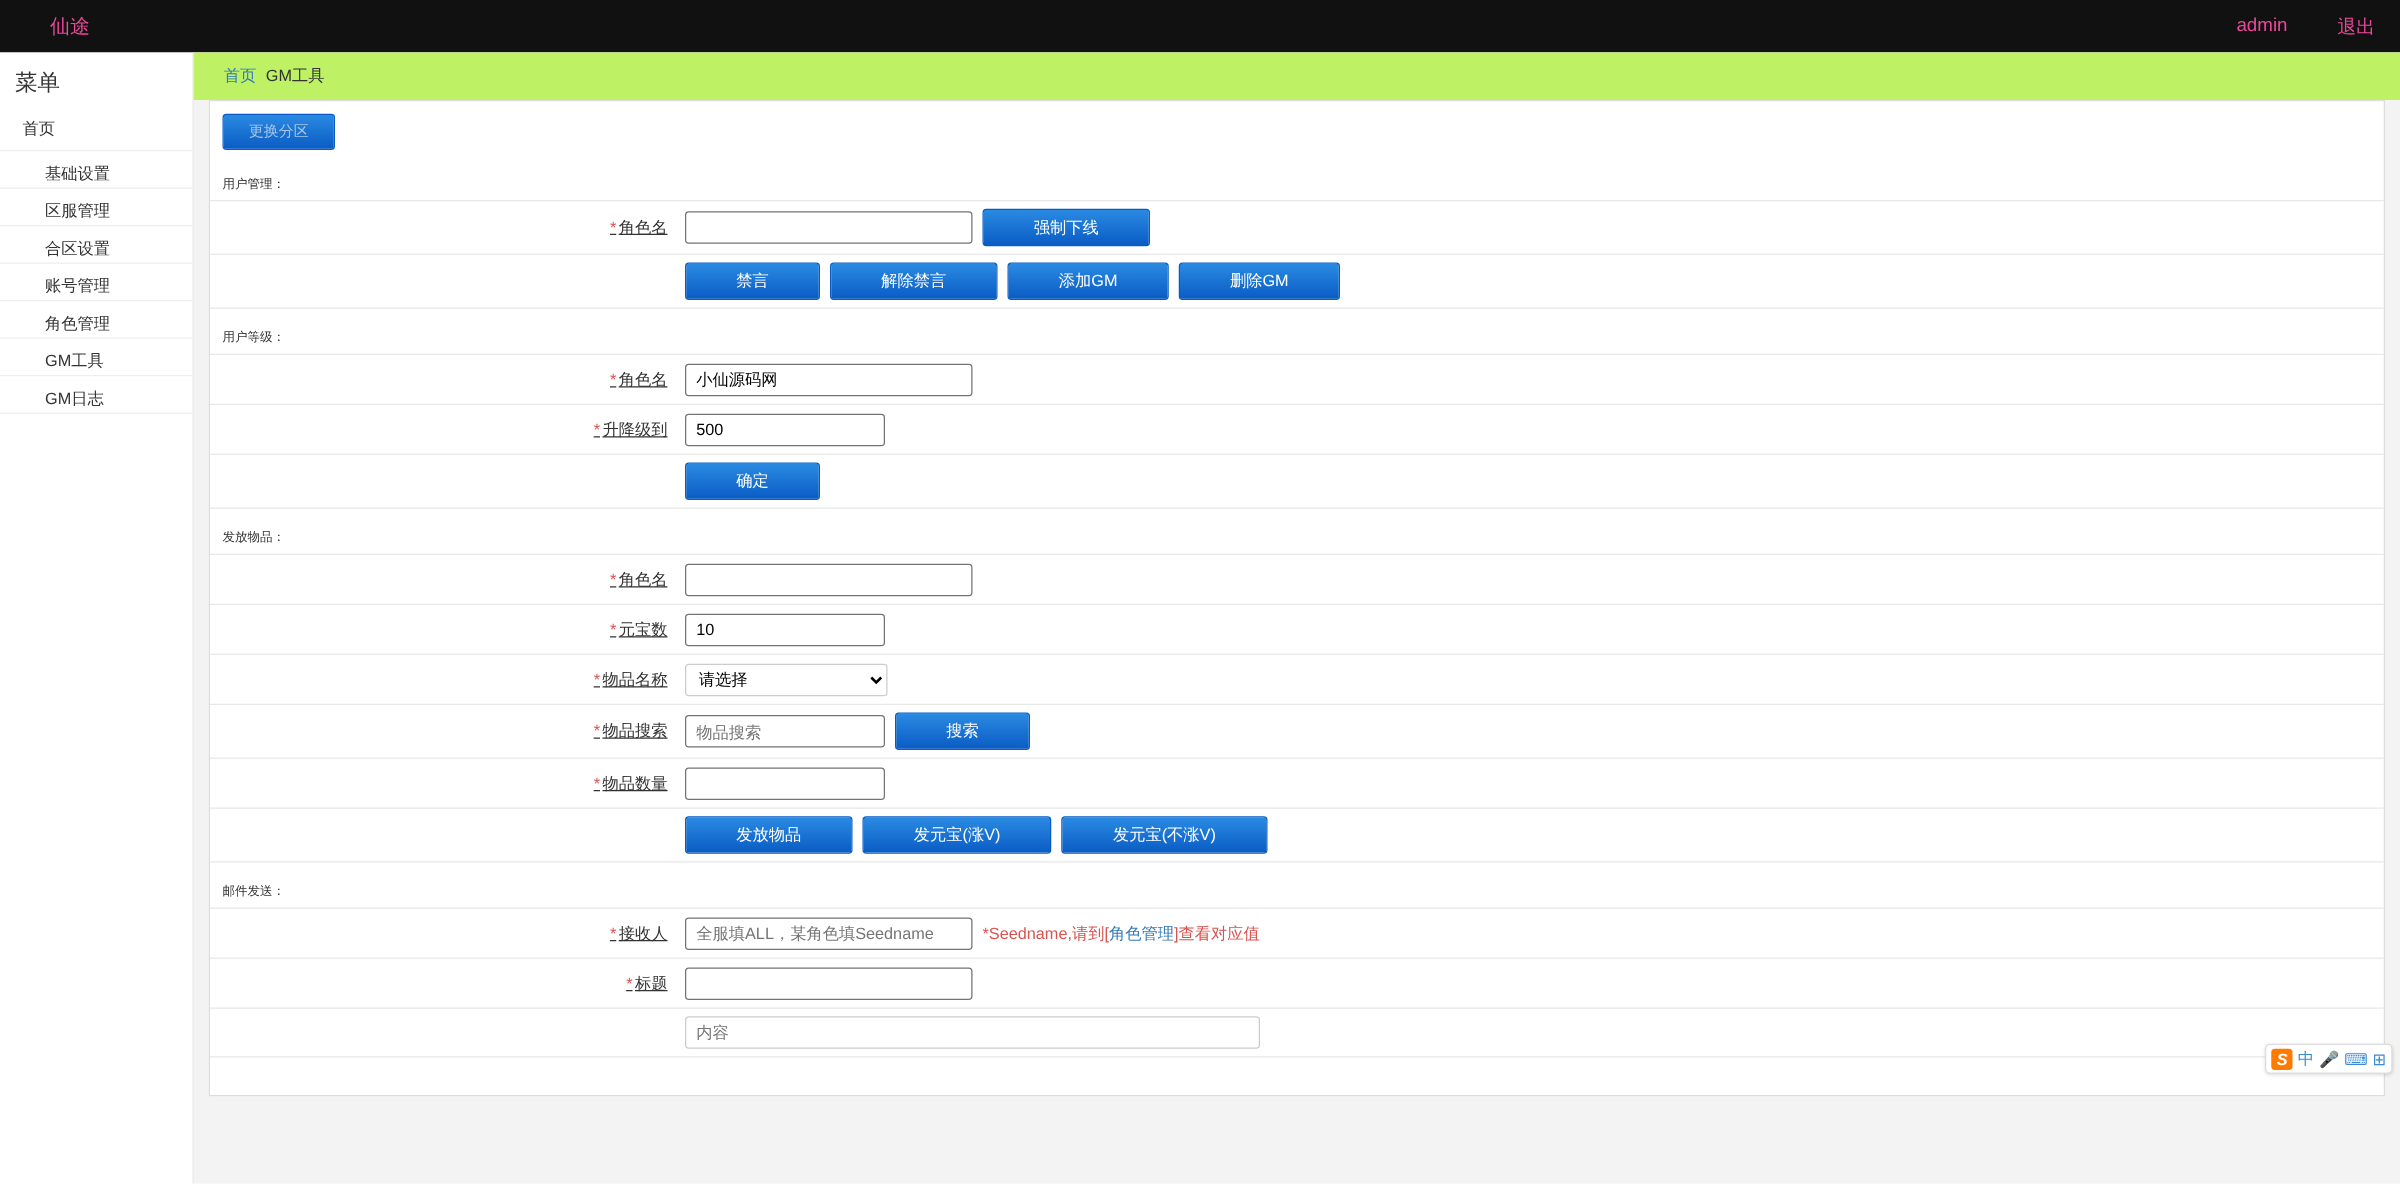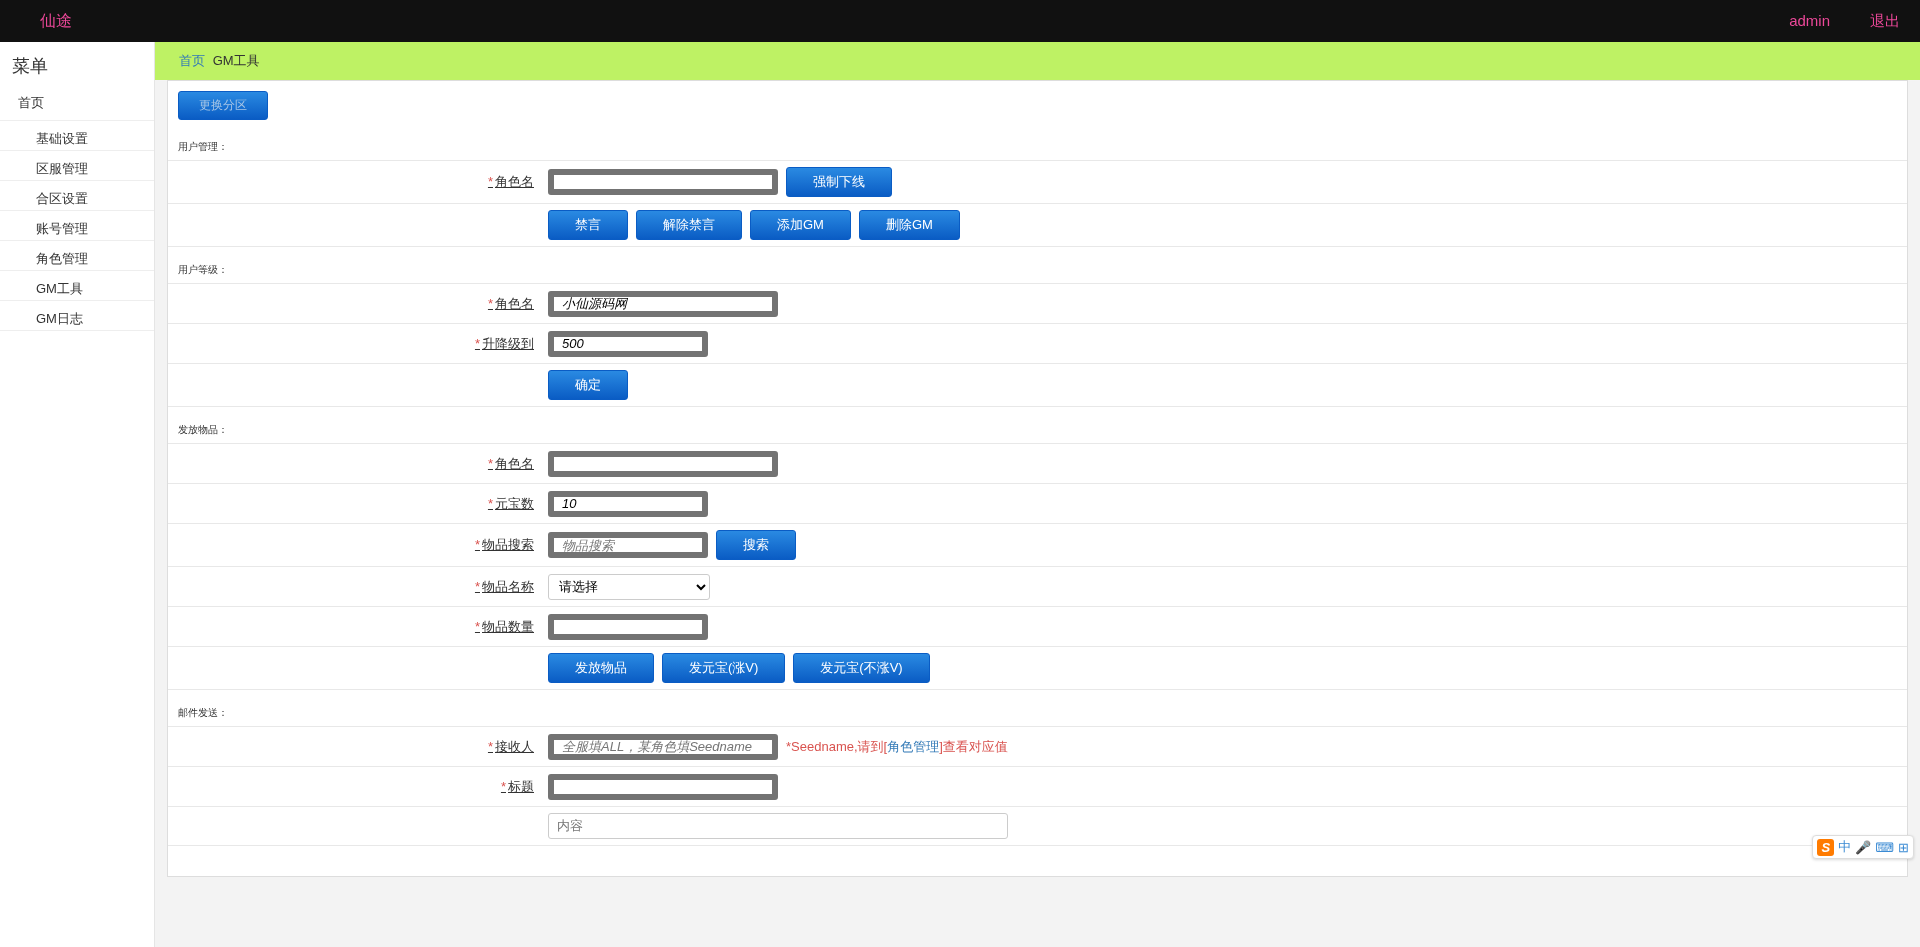--- a/index.html
+++ b/index.html
@@ -30,26 +30,26 @@
 
 .section { margin-bottom: 10px; }
 .section-title { padding: 6px 10px; font-size: 10px; color: #333; }
 
 .form-row { display: flex; align-items: center; border-top: 1px solid #e8e8e8; padding: 6px 0; min-height: 40px; }
 .form-row:last-child { border-bottom: 1px solid #e8e8e8; }
 .form-label { width: 380px; text-align: right; padding-right: 14px; font-size: 13px; text-decoration: underline; }
 .req { color: #d9534f; margin-right: 2px; }
 .form-ctrl { flex: 1; display: flex; align-items: center; gap: 8px; flex-wrap: wrap; }
 
-.txt { height: 26px; border: 6px solid #737373; border-radius: 3px; padding: 0 8px; font-size: 13px; width: 230px; font-style: italic; }
+.txt { height: 26px; border: 1px solid #737373; border-radius: 3px; padding: 0 8px; font-size: 13px; width: 230px; }
 .txt-sm { width: 160px; }
 .sel { height: 26px; border: 1px solid #ccc; border-radius: 3px; padding: 0 6px; font-size: 13px; width: 162px; background: #fff; }
 .ta { width: 460px; height: 26px; border: 1px solid #ccc; border-radius: 3px; padding: 3px 8px; font-size: 13px; resize: none; font-family: inherit; }
 
-.btn { display: inline-block; padding: 5px 26px; background: linear-gradient(#2a8ae2, #0a5cc4); color: #fff; border: 1px solid #0a5cc4; border-radius: 3px; font-size: 13px; cursor: pointer; text-align: left; }
+.btn { display: inline-block; padding: 5px 40px; background: linear-gradient(#2a8ae2, #0a5cc4); color: #fff; border: 1px solid #0a5cc4; border-radius: 3px; font-size: 13px; cursor: pointer; text-align: left; }
 
 .hint { color: #d9534f; font-size: 13px; }
 .hint-link { color: #337ab7; }
 
 .ime-bar { position: fixed; right: 6px; bottom: 88px; display: flex; align-items: center; gap: 4px; background: #fff; border: 1px solid #ddd; border-radius: 4px; padding: 2px 4px; font-size: 13px; box-shadow: 0 1px 3px rgba(0,0,0,.15); }
 .ime-bar .s-logo { background: #ff7b00; color: #fff; font-weight: bold; padding: 1px 4px; border-radius: 3px; font-style: italic; }
 .ime-bar .ime-ic { color: #3b8bd4; font-size: 13px; }
 </style>
 </head>
 <body>
@@ -141,32 +141,32 @@
             <input class="txt" type="text" style="">
           </div>
         </div>
         <div class="form-row">
           <div class="form-label"><span class="req">*</span><span>元宝数</span></div>
           <div class="form-ctrl">
             <input class="txt txt-sm" type="text" value="10" style="">
           </div>
         </div>
         <div class="form-row">
-          <div class="form-label"><span class="req">*</span><span>物品搜索</span></div>
-          <div class="form-ctrl">
-            <input class="txt txt-sm" type="text" placeholder="物品搜索" style="">
-            <span class="btn">搜索</span>
-          </div>
-        </div>
-        <div class="form-row">
           <div class="form-label"><span class="req">*</span><span>物品名称</span></div>
           <div class="form-ctrl">
             <select class="sel">
               <option>请选择</option>
             </select>
+          </div>
+        </div>
+        <div class="form-row">
+          <div class="form-label"><span class="req">*</span><span>物品搜索</span></div>
+          <div class="form-ctrl">
+            <input class="txt txt-sm" type="text" placeholder="物品搜索" style="">
+            <span class="btn">搜索</span>
           </div>
         </div>
         <div class="form-row">
           <div class="form-label"><span class="req">*</span><span>物品数量</span></div>
           <div class="form-ctrl">
             <input class="txt txt-sm" type="text" style="">
           </div>
         </div>
         <div class="form-row">
           <div class="form-label"></div>

